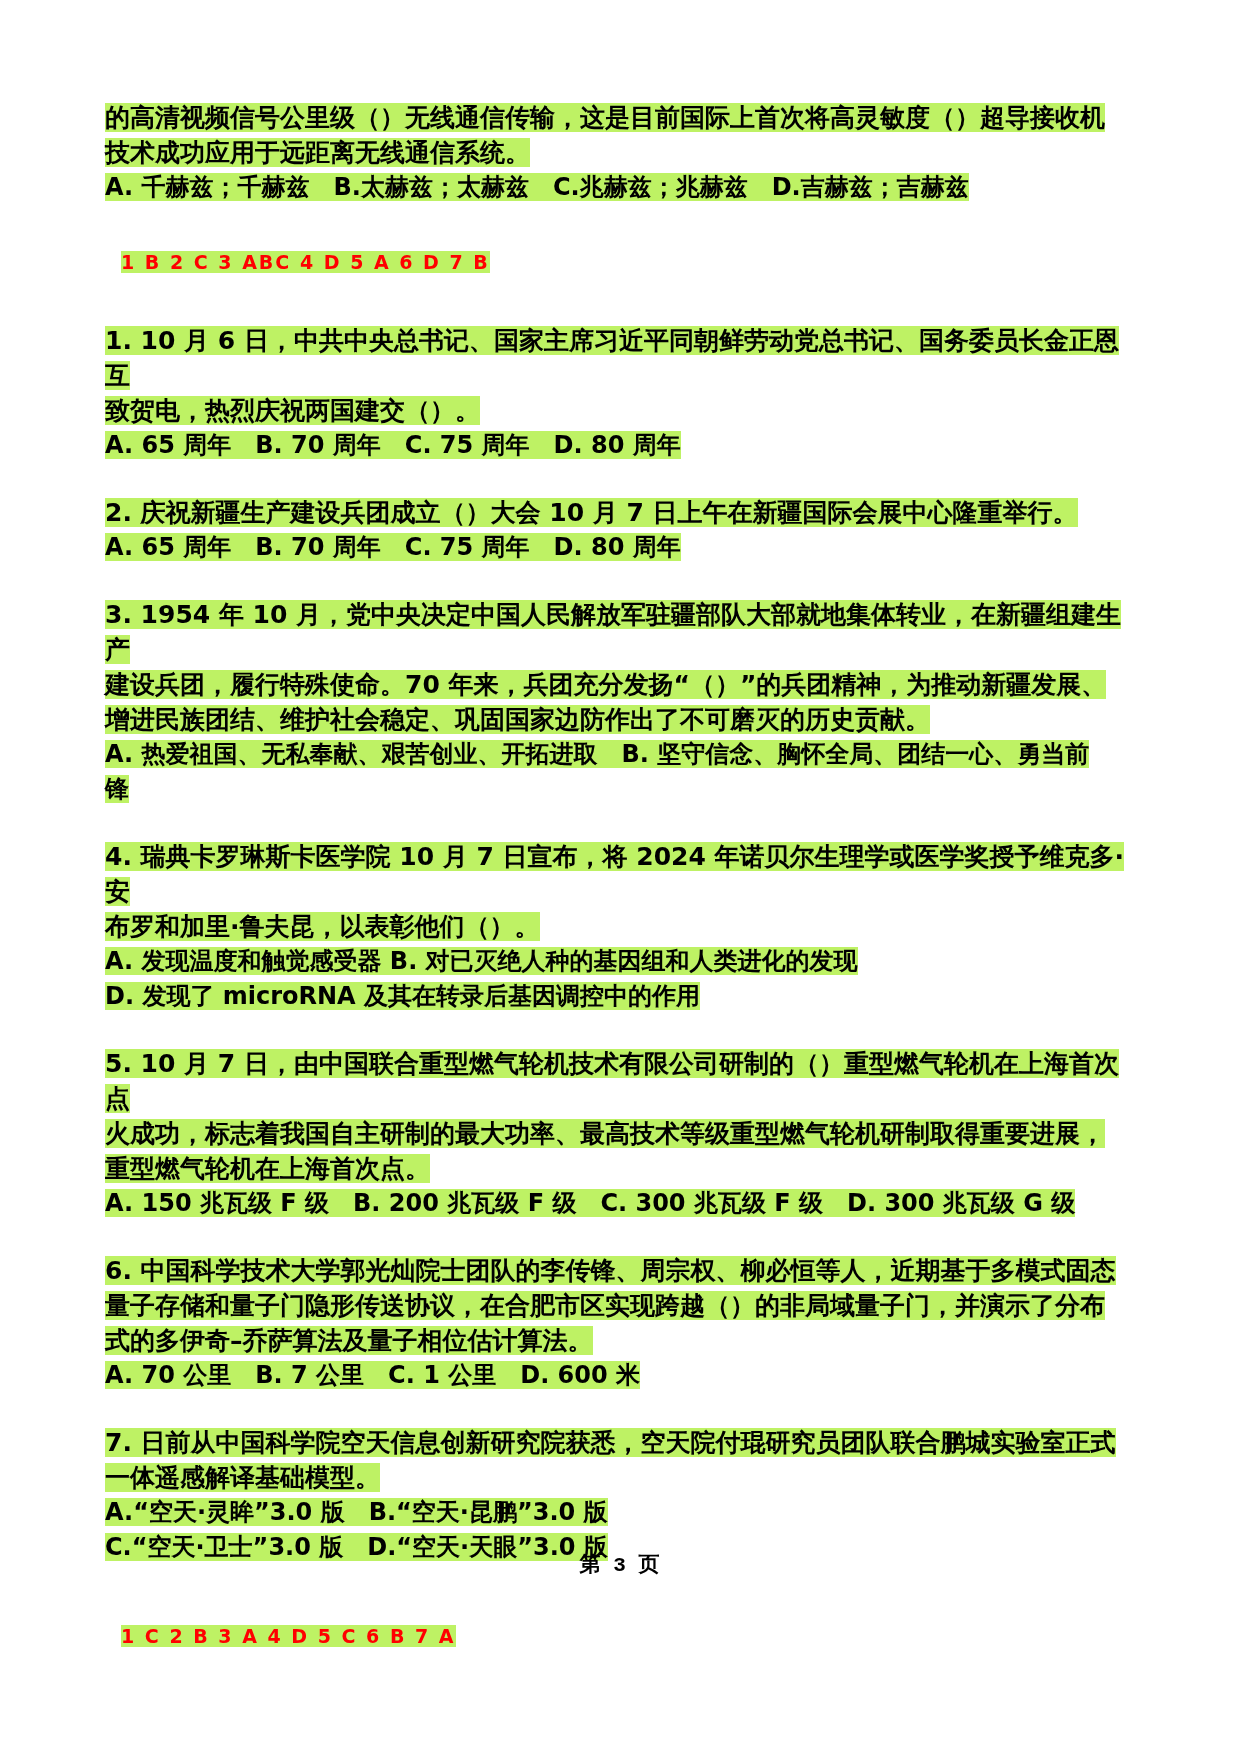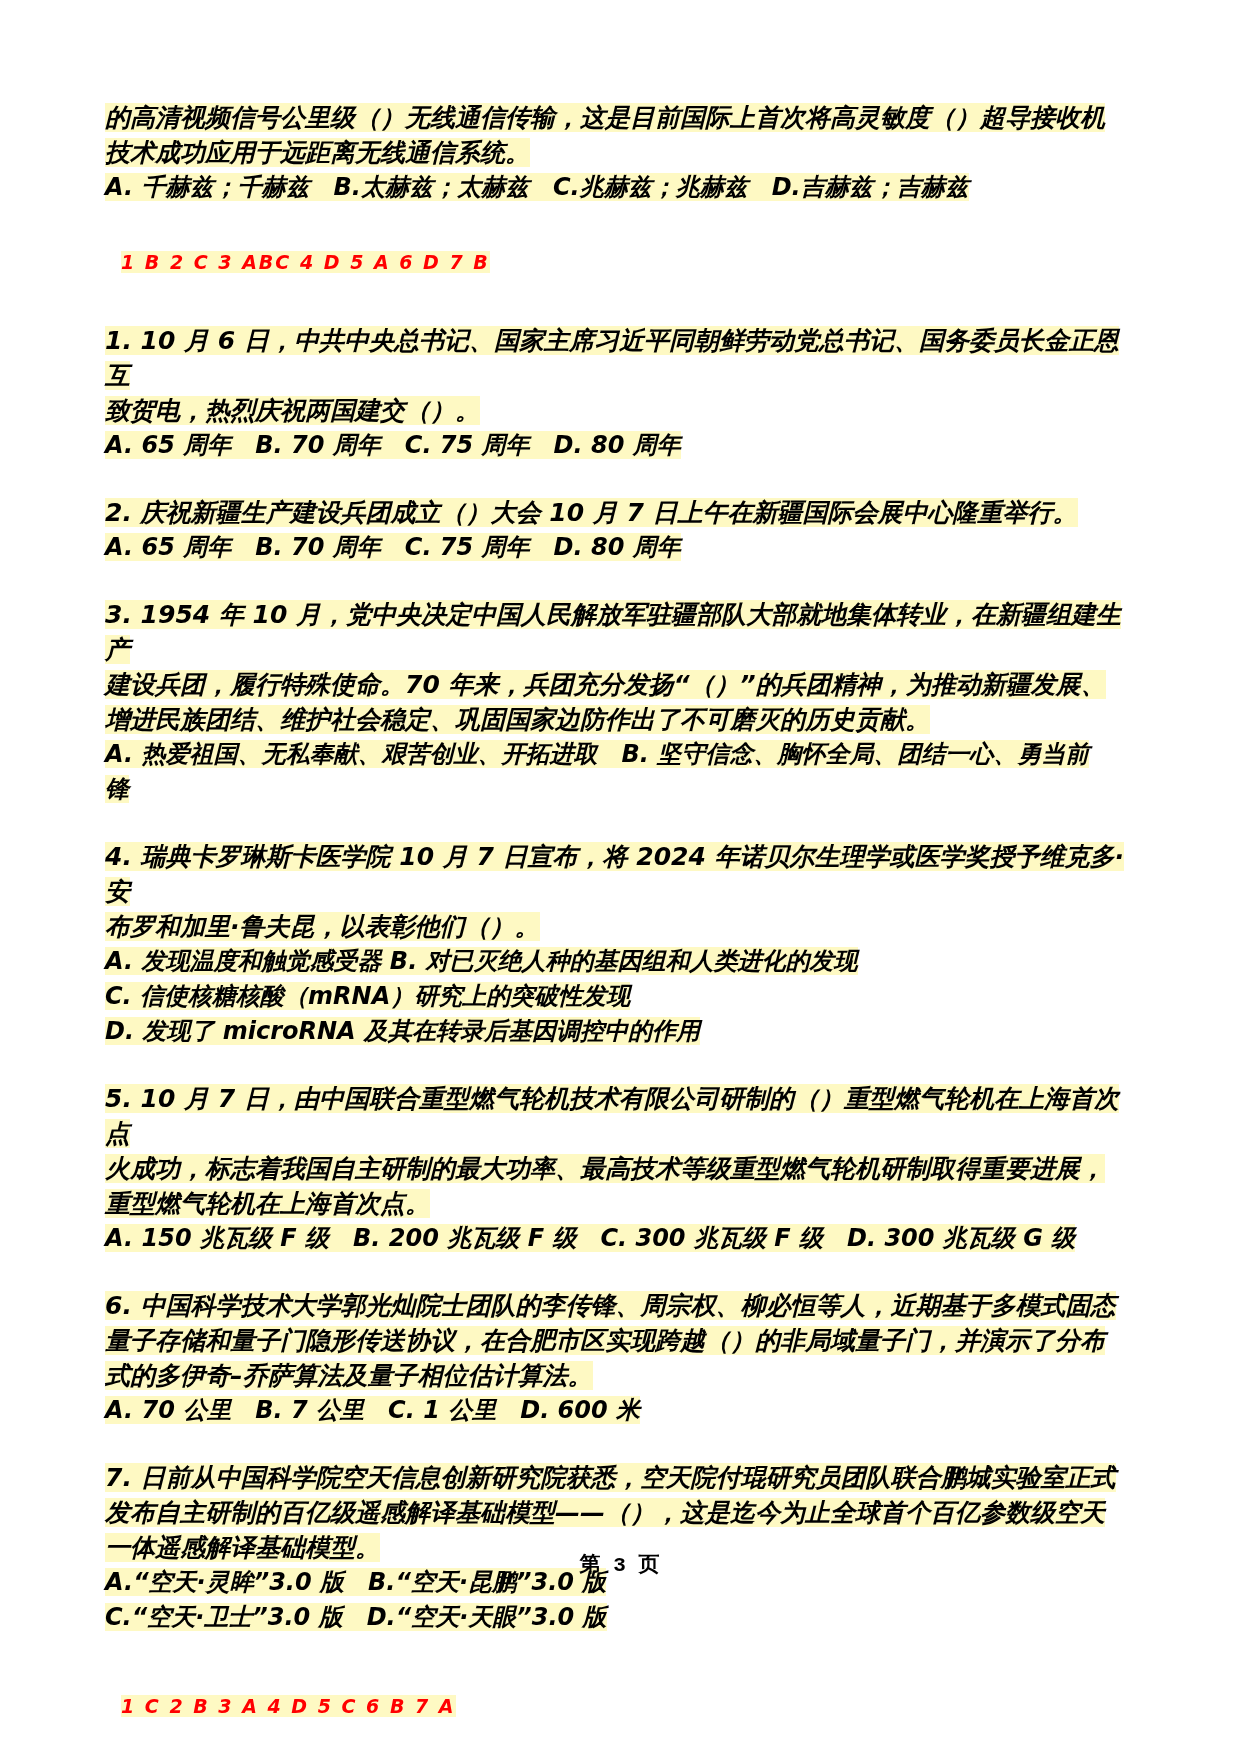--- a/index.html
+++ b/index.html
@@ -20,23 +20,22 @@
     width: 1239px;
     height: 1753px;
     box-sizing: border-box;
     padding: 100px 100px 0 105px;
   }
   .doc-body {
     width: 1035px;
   }
   
   .hl {
-    background: #fef9c3;
+    background: #bef264;
     box-decoration-break: clone;
-    font-style: italic;
     -webkit-box-decoration-break: clone;
   }
   .q-block {
     margin: 0 0 32px 0;
   }
   .line {
     font-size: 25px;
     line-height: 35px;
     font-weight: bold;
     margin: 0;
@@ -108,41 +107,39 @@
       <p class="line"><span class="hl">建设兵团，履行特殊使命。70 年来，兵团充分发扬“（）”的兵团精神，为推动新疆发展、</span></p>
       <p class="line"><span class="hl">增进民族团结、维护社会稳定、巩固国家边防作出了不可磨灭的历史贡献。</span></p>
       <p class="opt"><span class="hl">A. 热爱祖国、无私奉献、艰苦创业、开拓进取　B. 坚守信念、胸怀全局、团结一心、勇当前</span></p>
       <p class="opt"><span class="hl">锋</span></p>
     </div>
 
     <div class="q-block">
       <p class="line"><span class="hl">4. 瑞典卡罗琳斯卡医学院 10 月 7 日宣布，将 2024 年诺贝尔生理学或医学奖授予维克多·安</span></p>
       <p class="line"><span class="hl">布罗和加里·鲁夫昆，以表彰他们（）。</span></p>
       <p class="opt"><span class="hl">A. 发现温度和触觉感受器 B. 对已灭绝人种的基因组和人类进化的发现</span></p>
-      <p class="opt"><span class="hl">C. 信使核糖核酸（mRNA）研究上的突破性发现</span></p>
       <p class="opt"><span class="hl">D. 发现了 microRNA 及其在转录后基因调控中的作用</span></p>
     </div>
 
     <div class="q-block">
       <p class="line"><span class="hl">5. 10 月 7 日，由中国联合重型燃气轮机技术有限公司研制的（）重型燃气轮机在上海首次点</span></p>
       <p class="line"><span class="hl">火成功，标志着我国自主研制的最大功率、最高技术等级重型燃气轮机研制取得重要进展，</span></p>
       <p class="line"><span class="hl">重型燃气轮机在上海首次点。</span></p>
       <p class="opt"><span class="hl">A. 150 兆瓦级 F 级　B. 200 兆瓦级 F 级　C. 300 兆瓦级 F 级　D. 300 兆瓦级 G 级</span></p>
     </div>
 
     <div class="q-block">
       <p class="line"><span class="hl">6. 中国科学技术大学郭光灿院士团队的李传锋、周宗权、柳必恒等人，近期基于多模式固态</span></p>
       <p class="line"><span class="hl">量子存储和量子门隐形传送协议，在合肥市区实现跨越（）的非局域量子门，并演示了分布</span></p>
       <p class="line"><span class="hl">式的多伊奇–乔萨算法及量子相位估计算法。</span></p>
       <p class="opt"><span class="hl">A. 70 公里　B. 7 公里　C. 1 公里　D. 600 米</span></p>
     </div>
 
     <div class="q-block">
       <p class="line"><span class="hl">7. 日前从中国科学院空天信息创新研究院获悉，空天院付琨研究员团队联合鹏城实验室正式</span></p>
-      <p class="line"><span class="hl">发布自主研制的百亿级遥感解译基础模型——（），这是迄今为止全球首个百亿参数级空天</span></p>
       <p class="line"><span class="hl">一体遥感解译基础模型。</span></p>
       <p class="opt"><span class="hl">A.“空天·灵眸”3.0 版　B.“空天·昆鹏”3.0 版</span></p>
       <p class="opt"><span class="hl">C.“空天·卫士”3.0 版　D.“空天·天眼”3.0 版</span></p>
     </div>
 
     <div class="answer-wrap bottom">
       <p class="answer-line"><span class="hl">1 C 2 B 3 A 4 D 5 C 6 B 7 A</span></p>
     </div>
 
   </div>

